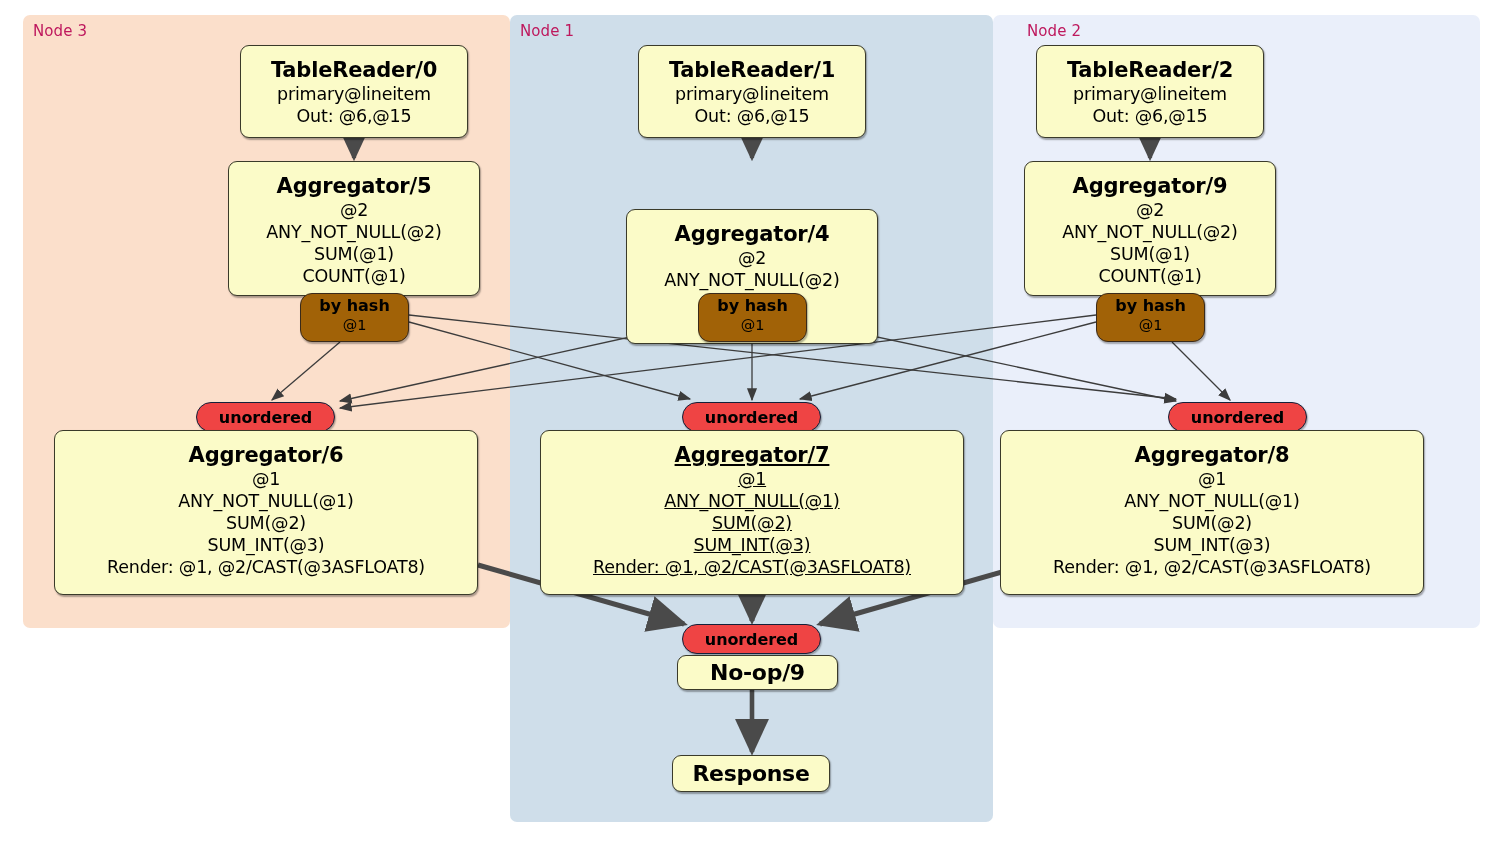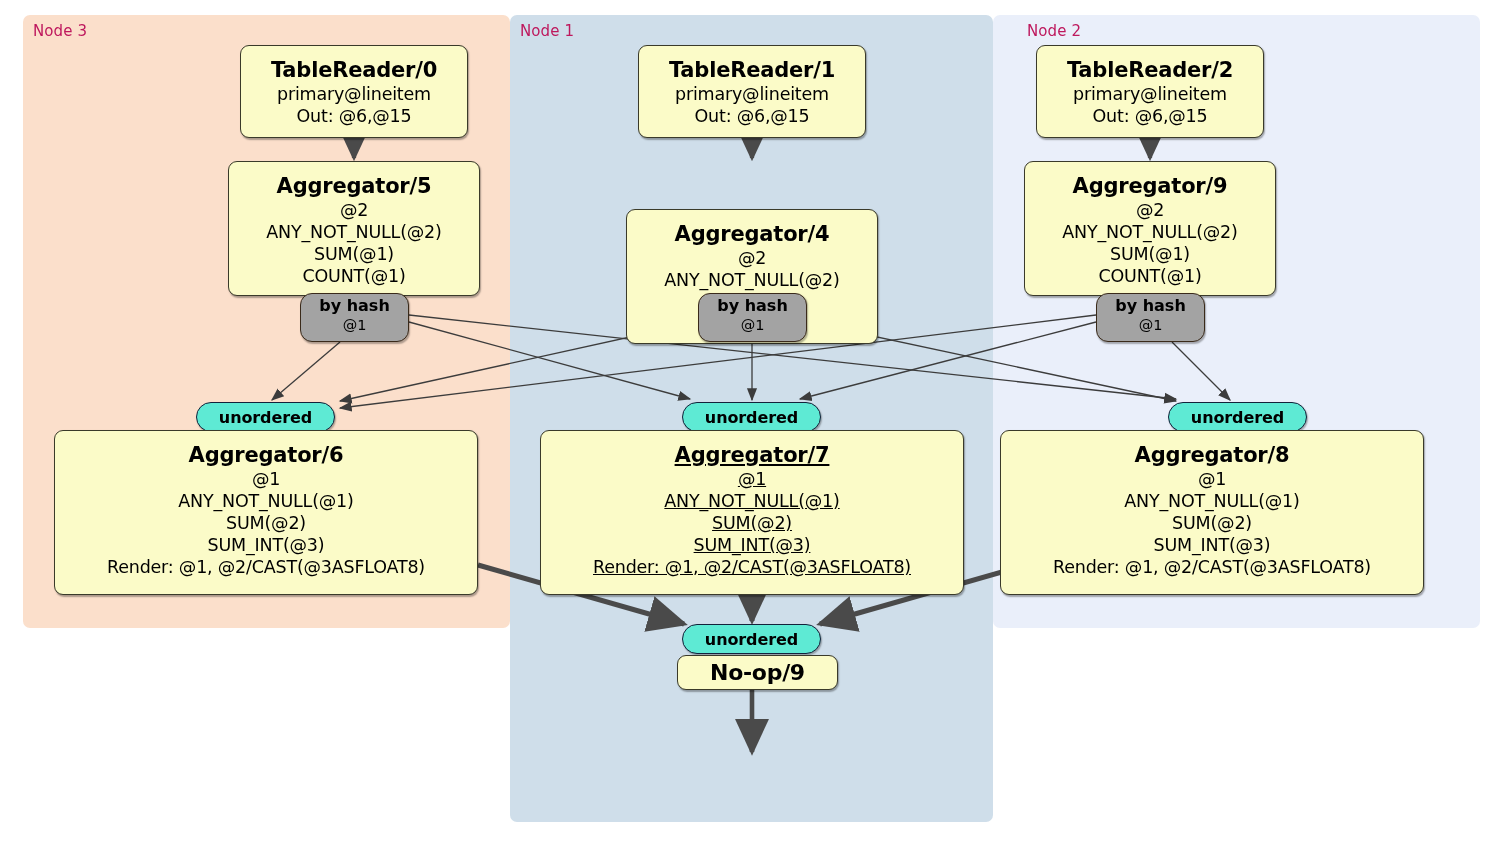--- a/index.html
+++ b/index.html
@@ -57,37 +57,37 @@
     font-size: 21px;
     line-height: 26px;
     letter-spacing: -0.2px;
   }
   .proc .line {
     font-size: 17.5px;
     line-height: 22px;
     letter-spacing: -0.2px;
   }
   .byhash {
-    background: #a3a3a3;
+    background: #a16207;
     border: 1.4px solid #3a2a1a;
     border-radius: 12px;
     box-shadow: 1px 1.5px 1.5px rgba(0,0,0,0.3);
     padding-top: 2px;
   }
   .byhash .t1 {
     font-weight: bold;
     font-size: 16px;
     line-height: 20px;
   }
   .byhash .t2 {
     font-size: 14.5px;
     line-height: 18px;
   }
   .unordered {
-    background: #5eead4;
+    background: #ef4444;
     border: 1.4px solid #13213a;
     border-radius: 15px;
     box-shadow: 1px 1.5px 1.5px rgba(0,0,0,0.3);
     display: flex;
     align-items: center;
     justify-content: center;
   }
   .unordered span {
     font-weight: bold;
     font-size: 16px;
@@ -254,14 +254,17 @@
   </div>
 
   <div class="node unordered" style="left:682px; top:624px; width:139px; height:30px;">
     <span>unordered</span>
   </div>
 
   <div class="node proc onebox" style="left:677px; top:655px; width:161px; height:35px;">
     <div class="title">No-op/9</div>
   </div>
 
+  <div class="node proc onebox" style="left:672px; top:755px; width:158px; height:37px;">
+    <div class="title">Response</div>
+  </div>
 
 </div>
 
 </body></html>

